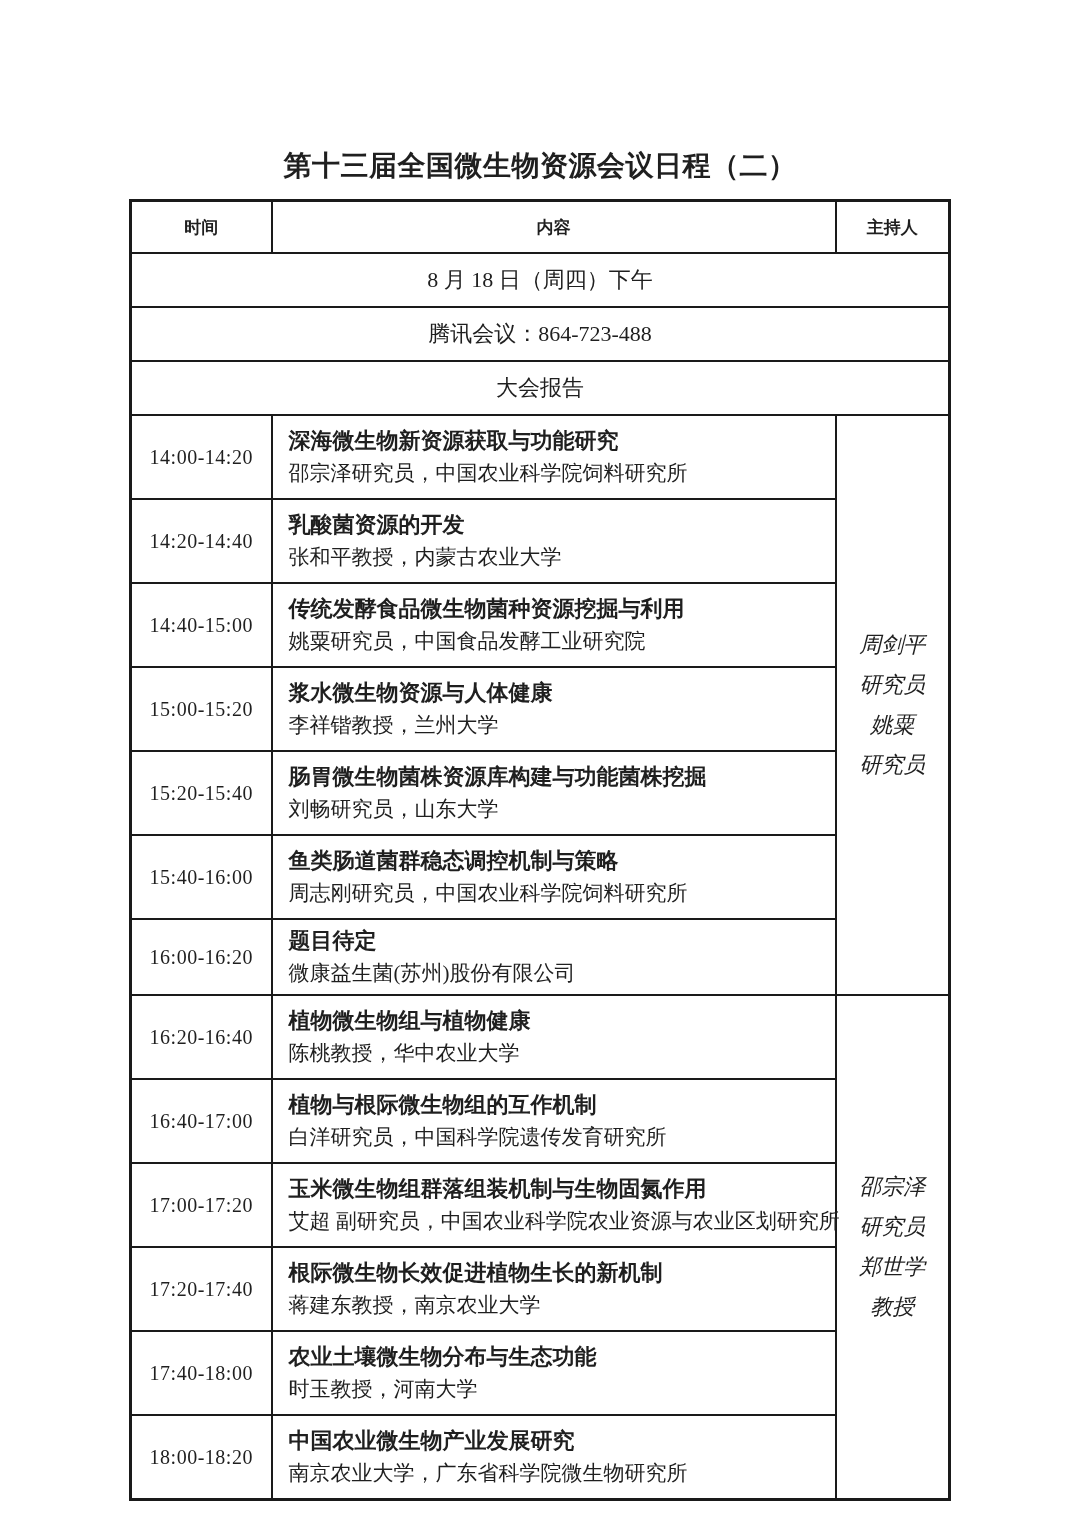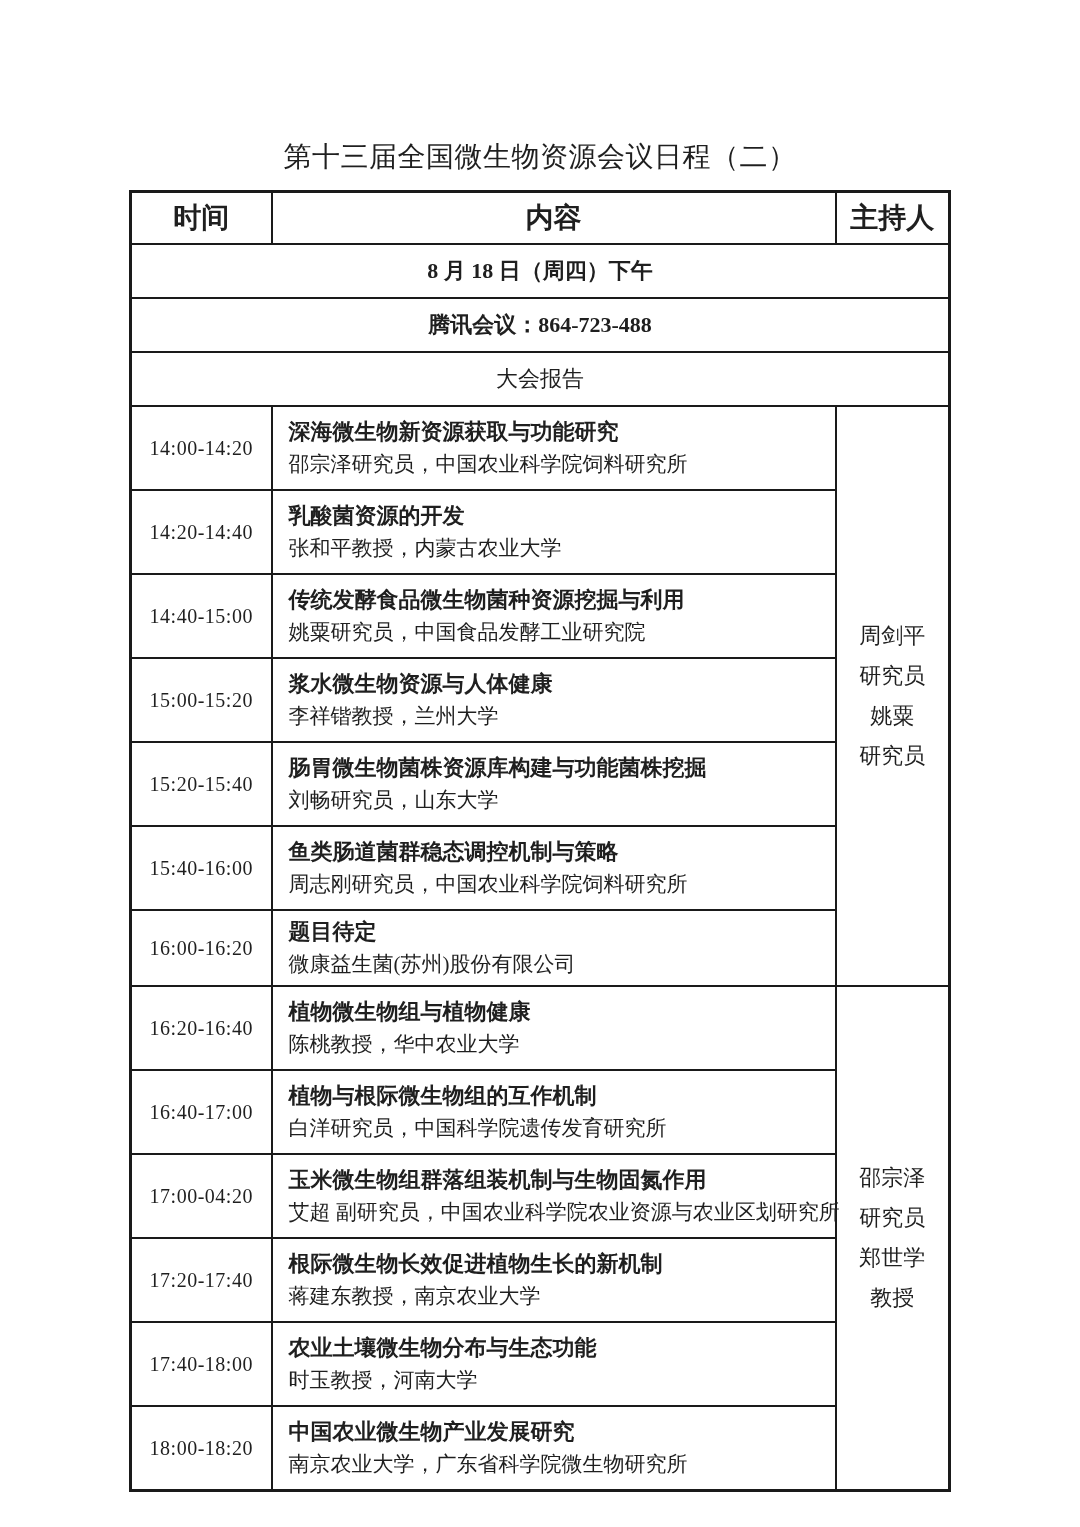--- a/index.html
+++ b/index.html
@@ -15,25 +15,25 @@
   }
   .page {
     box-sizing: border-box;
     width: 1080px;
     height: 1527px;
     padding-top: 136px;
     background: #ffffff;
     overflow: hidden;
   }
   .doc-title {
-    margin: 4px auto 16px auto;
+    margin: 13px auto 16px auto;
     text-align: center;
     font-size: 28px;
     line-height: 34px;
-    font-weight: 400;
+    font-weight: 700;
     letter-spacing: 0.5px;
   }
   table.schedule {
     width: 819px;
     margin: 0 auto;
     border-collapse: collapse;
     table-layout: fixed;
     border: 3px solid #1a1a1a;
   }
   table.schedule td {
@@ -43,29 +43,29 @@
   }
   col.c-time { width: 141px; }
   col.c-content { width: 564px; }
   col.c-mod { width: 114px; }
 
   .head-row td {
     height: 50px;
     text-align: center;
     vertical-align: middle;
     font-weight: 700;
-    font-size: 28px;
+    font-size: 17px;
   }
   .full-row td {
     height: 52px;
     text-align: center;
     vertical-align: middle;
     font-size: 22px;
   }
-  .bold-row td { font-weight: 700; }
+  .bold-row td { font-weight: 400; }
 
   .session-row td { height: 74px; vertical-align: middle; }
   .session-row.short td { height: 58px; }
   .time-cell {
     text-align: center;
     font-size: 20px;
     letter-spacing: 0.5px;
   }
   .content-cell {
     padding: 4px 8px 4px 16px !important;
@@ -79,20 +79,21 @@
   }
   .speaker {
     font-size: 21px;
     line-height: 33px;
     white-space: nowrap;
   }
   .mod-cell {
     text-align: center;
     vertical-align: middle;
     font-size: 22px;
+    font-style: italic;
   }
   .mod-line { line-height: 40px; }
   .mod-block + .mod-block { }
 </style>
 </head>
 <body>
 
 <div class="page">
   <h1 class="doc-title">第十三届全国微生物资源会议日程（二）</h1>
 
@@ -194,21 +195,21 @@
           </td>
         </tr>
         <tr class="session-row">
     <td class="time-cell">16:40-17:00</td>
     <td class="content-cell">
       <div class="topic">植物与根际微生物组的互作机制</div>
       <div class="speaker">白洋研究员，中国科学院遗传发育研究所</div>
     </td>
   </tr>
         <tr class="session-row">
-    <td class="time-cell">17:00-04:20</td>
+    <td class="time-cell">17:00-17:20</td>
     <td class="content-cell">
       <div class="topic">玉米微生物组群落组装机制与生物固氮作用</div>
       <div class="speaker">艾超 副研究员，中国农业科学院农业资源与农业区划研究所</div>
     </td>
   </tr>
         <tr class="session-row">
     <td class="time-cell">17:20-17:40</td>
     <td class="content-cell">
       <div class="topic">根际微生物长效促进植物生长的新机制</div>
       <div class="speaker">蒋建东教授，南京农业大学</div>

